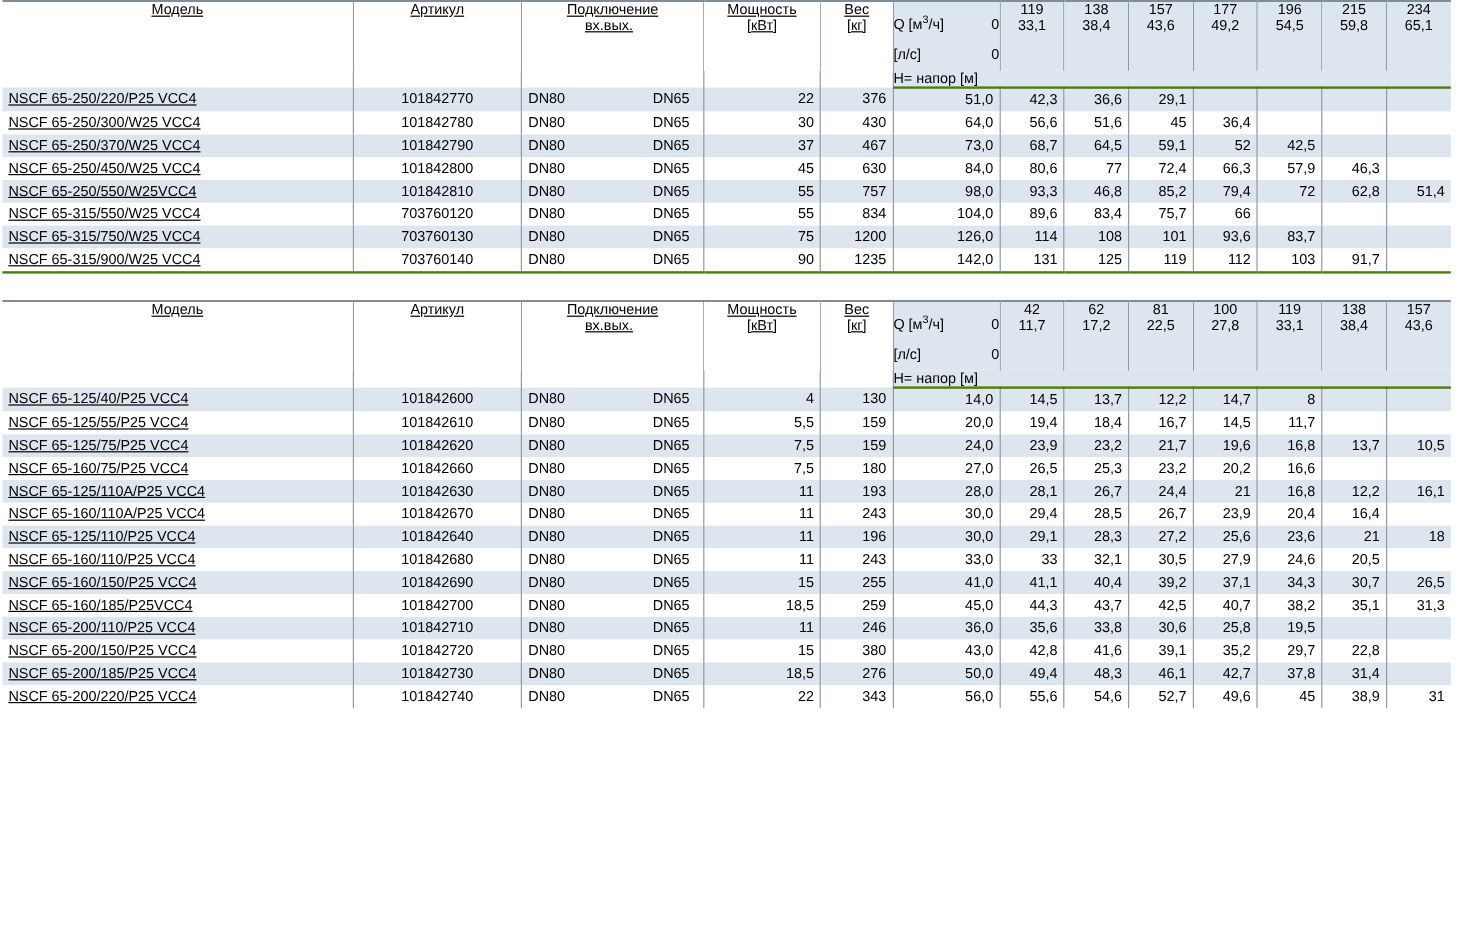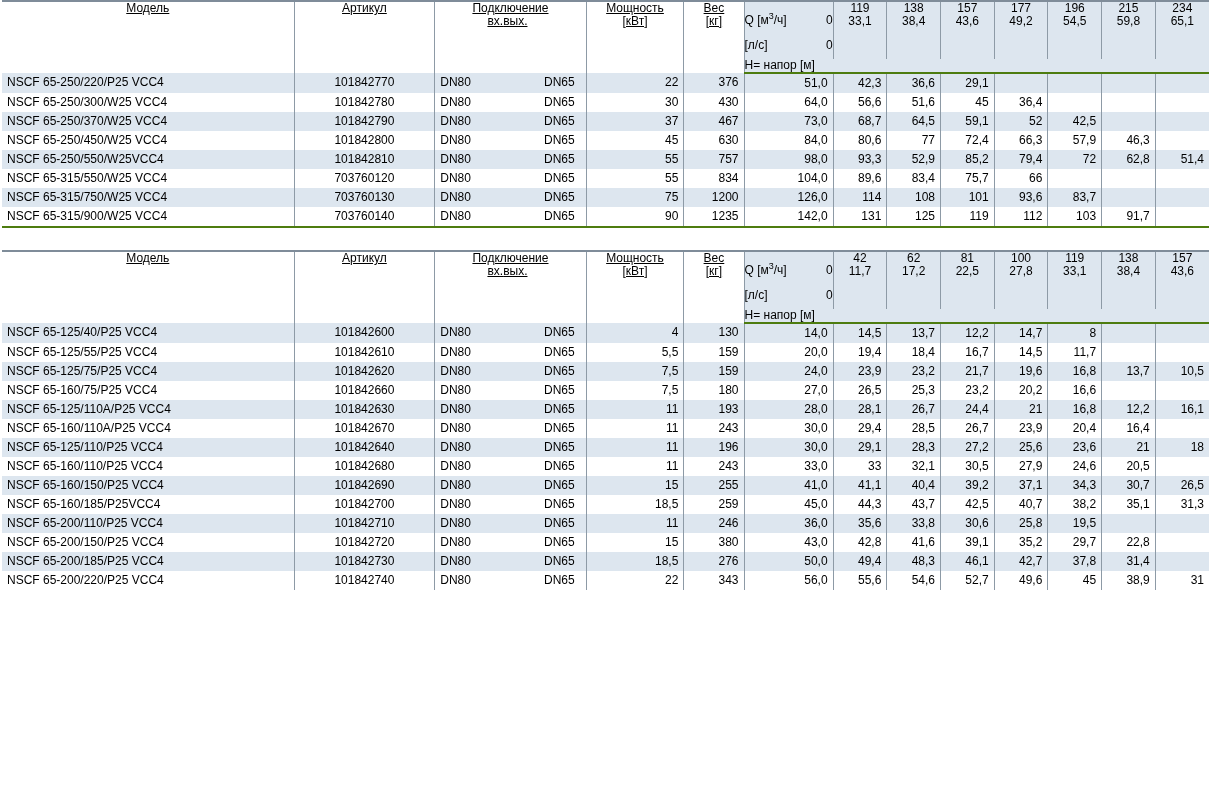--- a/index.html
+++ b/index.html
@@ -93,21 +93,21 @@
   .hrow td.blank-sep {
     background: #ffffff;
     border-left: 1px solid #8d9aa6;
   }
   tbody tr.data td {
     padding: 3px 5px 3px 5px;
     height: 19px;
     box-sizing: border-box;
     border-left: 1px solid #8d9aa6;
   }
-  tbody tr.data td.c-model { border-left: none; text-align: left; }
+  tbody tr.data td.c-model { border-left: none; text-align: left; text-decoration: underline; }
   tbody tr.data td.c-art { text-align: center; }
   tbody tr.data td.c-conn { text-align: left; }
   tbody tr.data td.c-num { text-align: right; }
   tbody tr.data td.c-h { text-align: right; }
   tbody tr.data.odd td { background: #dde6ef; }
   tbody tr.data.even td { background: #ffffff; }
   .conn-inner {
     display: flex;
     justify-content: space-between;
     padding: 0 6px 0 0;
@@ -290,21 +290,21 @@
         <td class="c-conn">
             <div class="conn-inner">
               <span>DN80</span>
               <span>DN65</span>
             </div>
           </td>
         <td class="c-num">55</td>
         <td class="c-num">757</td>
         <td class="c-h">98,0</td>
         <td class="c-h">93,3</td>
-        <td class="c-h">52,9</td>
+        <td class="c-h">46,8</td>
         <td class="c-h">85,2</td>
         <td class="c-h">79,4</td>
         <td class="c-h">72</td>
         <td class="c-h">62,8</td>
         <td class="c-h">51,4</td>
       </tr>
       <tr class="data even">
         <td class="c-model">NSCF 65-315/550/W25 VCC4</td>
         <td class="c-art">703760120</td>
         <td class="c-conn">

